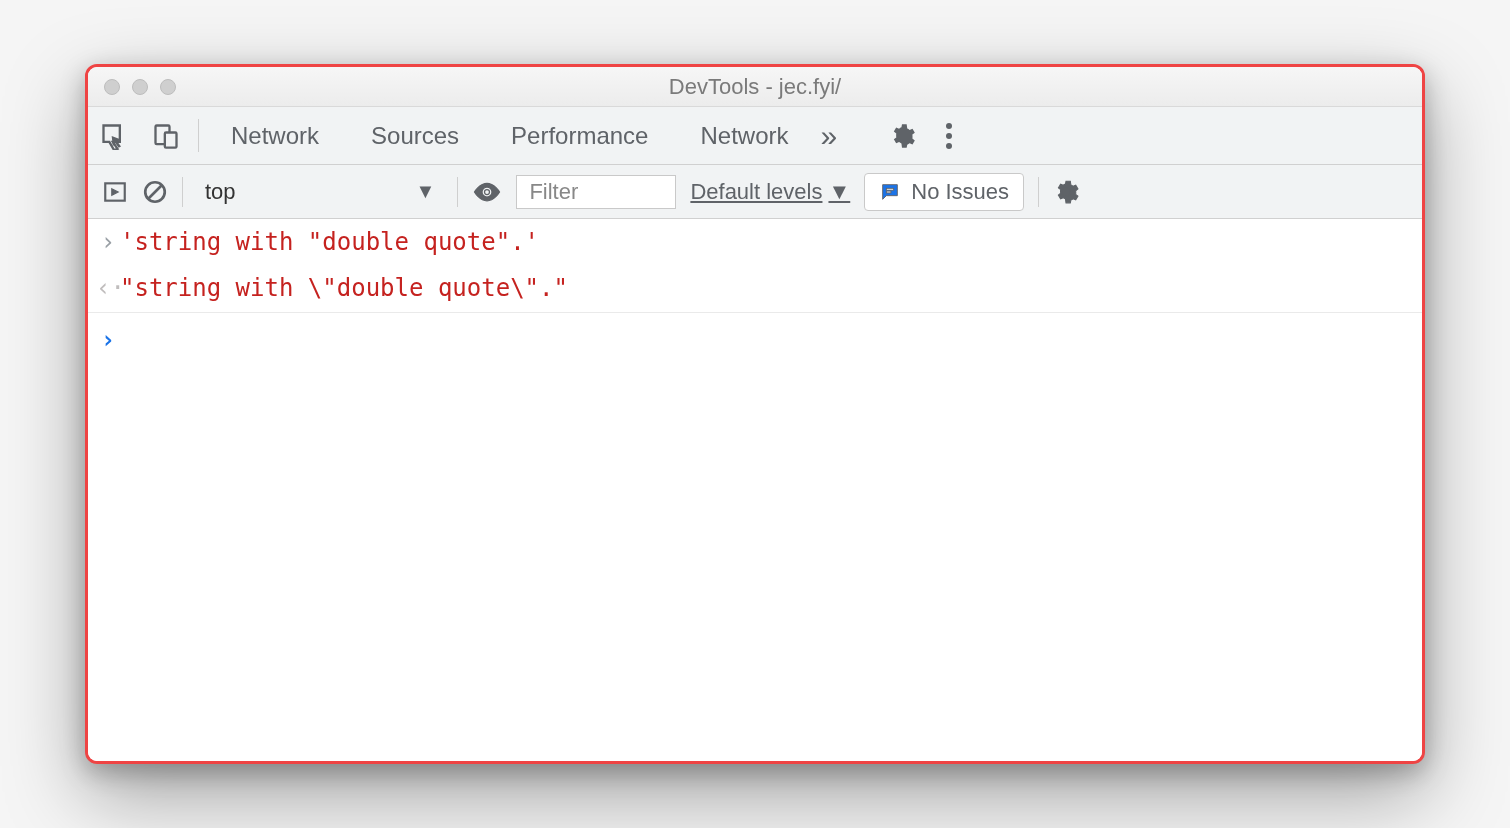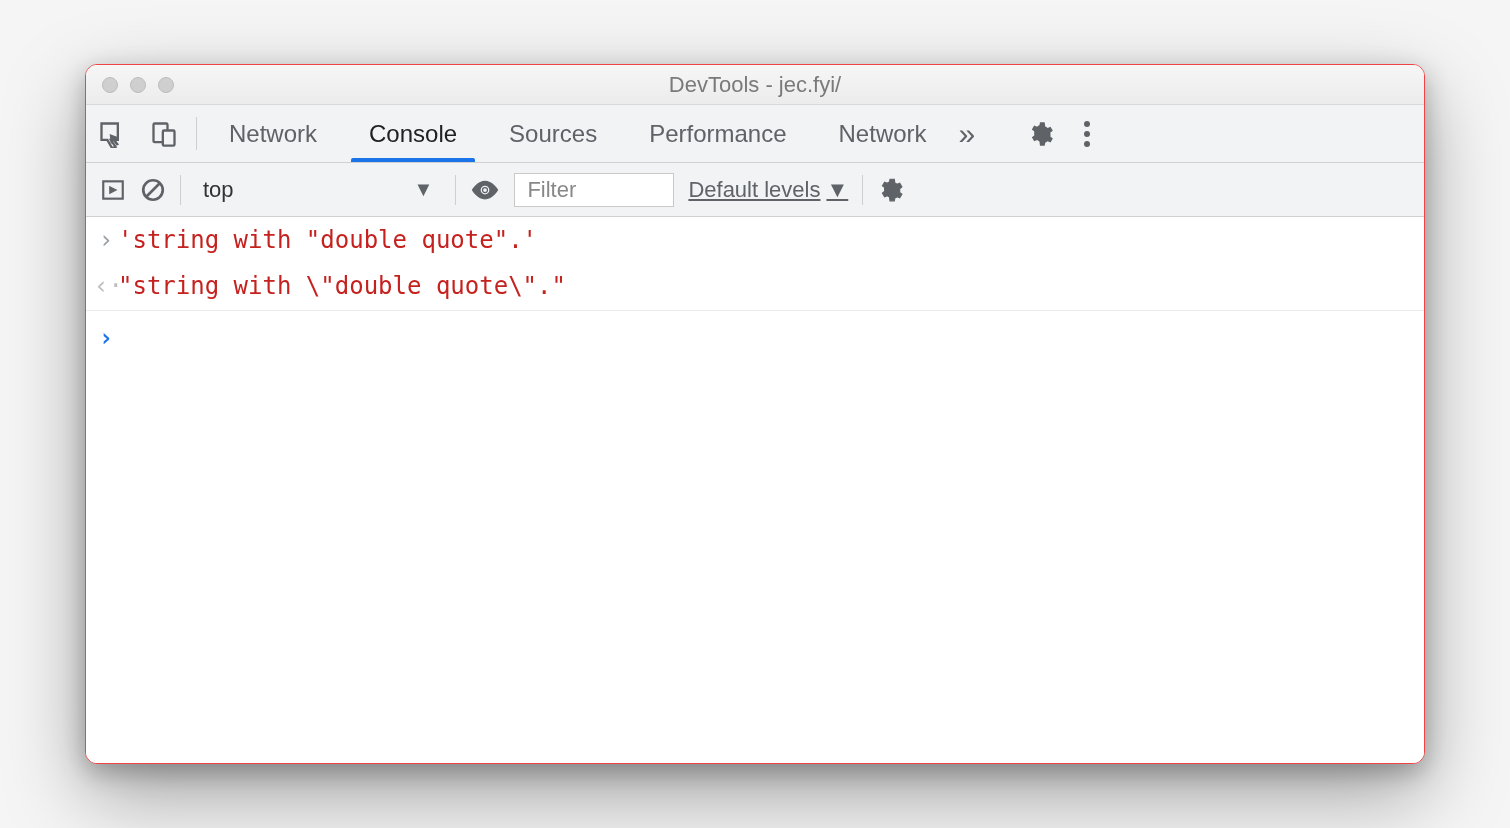--- a/index.html
+++ b/index.html
@@ -17,21 +17,21 @@
   }
   .window {
     width: 1340px;
     height: 700px;
     background: #fff;
     border-radius: 12px;
     box-shadow: 0 30px 80px rgba(0,0,0,0.35), 0 8px 24px rgba(0,0,0,0.25);
     overflow: hidden;
     display: flex;
     flex-direction: column;
-    border: 1px solid #ef4444;
+    border: 3px solid #ef4444;
   }
   
   .titlebar {
     height: 40px;
     background: linear-gradient(#f6f6f6, #ececec);
     display: flex;
     align-items: center;
     border-bottom: 1px solid #d9d9d9;
     position: relative;
     flex-shrink: 0;
@@ -213,23 +213,20 @@
       <svg viewBox="0 0 24 24">
           <rect x="3" y="3" width="12" height="16" rx="1" fill="none" stroke="#5f6368" stroke-width="2"></rect>
           <rect x="11" y="9" width="10" height="13" rx="1" fill="#f1f3f4" stroke="#5f6368" stroke-width="2"></rect>
         </svg>
     </div>
     <div class="vsep"></div>
 
     <div class="tab">
         <span>Network</span>
       </div>
-    <div class="tab active">
-        <span>Console</span>
-      </div>
     <div class="tab">
         <span>Sources</span>
       </div>
     <div class="tab">
         <span>Performance</span>
       </div>
     <div class="tab">
         <span>Network</span>
       </div>
 
@@ -273,20 +270,28 @@
       <svg viewBox="0 0 24 24">
           <path d="M12 5C6 5 2 12 2 12s4 7 10 7 10-7 10-7-4-7-10-7zm0 11a4 4 0 110-8 4 4 0 010 8z"></path>
           <circle cx="12" cy="12" r="2" fill="#f1f3f4"></circle>
         </svg>
     </div>
     <input class="filter-input" placeholder="Filter" style="">
     <div class="levels">
       <span>Default levels</span>
       <span>▼</span>
     </div>
+    <div class="issues">
+      <svg viewBox="0 0 24 24">
+          <path d="M4 4h16v12H8l-4 4z"></path>
+          <rect x="8" y="8" width="8" height="2" fill="#fff"></rect>
+          <rect x="8" y="11" width="5" height="2" fill="#fff"></rect>
+        </svg>
+      <span>No Issues</span>
+    </div>
     <div class="tvsep"></div>
     <div class="tbtn gear">
       <svg viewBox="0 0 24 24">
           <path d="M12 8a4 4 0 100 8 4 4 0 000-8zm9 4a7.9 7.9 0 00-.1-1.2l2.1-1.6-2-3.4-2.5 1a8 8 0 00-2-1.2L16 2h-4l-.5 2.6a8 8 0 00-2 1.2l-2.5-1-2 3.4 2.1 1.6A7.9 7.9 0 007 12c0 .4 0 .8.1 1.2l-2.1 1.6 2 3.4 2.5-1a8 8 0 002 1.2L12 22h4l.5-2.6a8 8 0 002-1.2l2.5 1 2-3.4-2.1-1.6c.1-.4.1-.8.1-1.2z" fill="#5f6368"></path>
         </svg>
     </div>
   </div>
 
   <div class="console-body">
     <div class="row">

